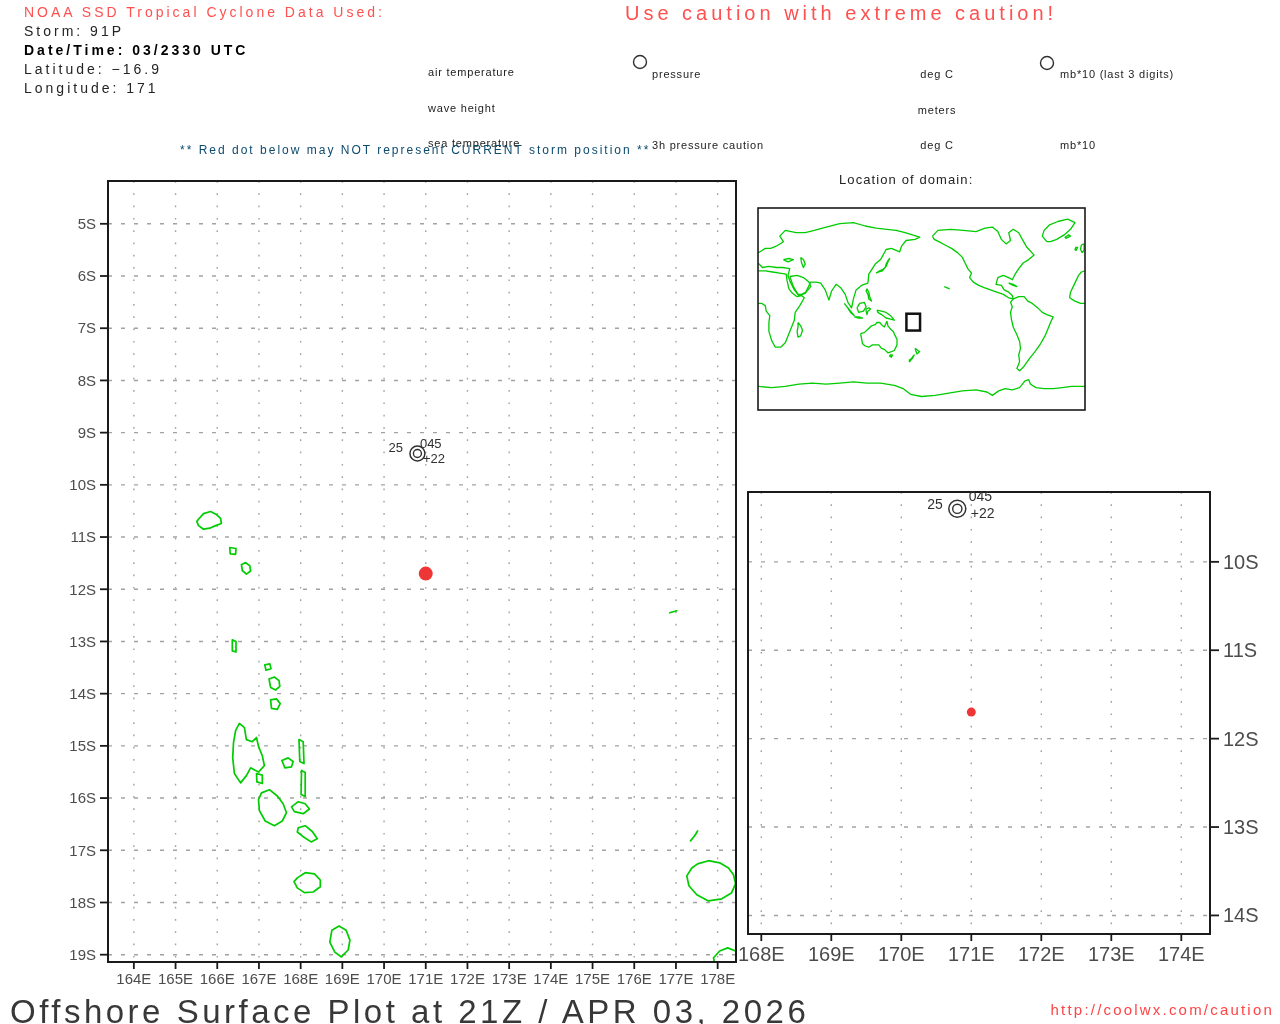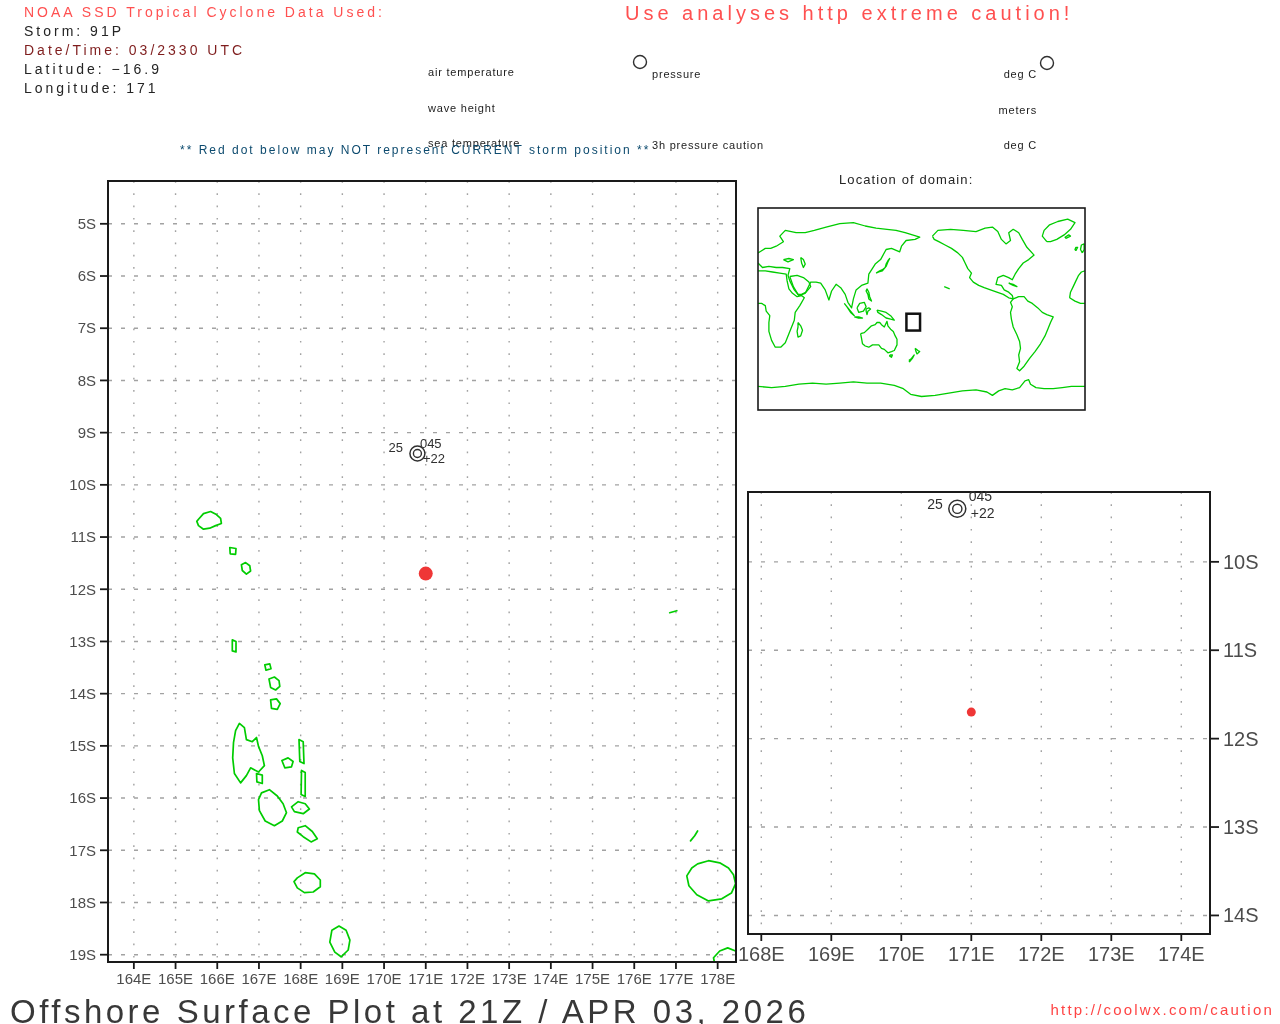--- a/index.html
+++ b/index.html
@@ -1,65 +1,70 @@
 <!DOCTYPE html>
 <html><head>
 <meta charset="utf-8">
 <style>
   html,body{margin:0;padding:0;background:#fff;}
   .canvas{position:relative;width:1280px;height:1024px;background:#ffffff;overflow:hidden;
           font-family:"Liberation Sans",sans-serif;color:#222;}
   .abs{position:absolute;white-space:pre;}
   .hdr{left:12px;font-size:14px;letter-spacing:3px;color:#242424;margin-left:12px;}
   .red{color:#ff5050;}
-  .redbold{color:#7f1d1d;font-weight:normal;}
+  .redbold{color:#000000;font-weight:bold;}
   .caution{left:625px;top:2px;font-size:20px;letter-spacing:4px;color:#ff5050;}
   .leg{font-size:11px;letter-spacing:0.8px;color:#1c1c1c;}
   .leg div{height:11.5px;line-height:11.5px;}
   .warning{left:180px;top:143px;font-size:12px;letter-spacing:2px;color:#0c4a6e;}
   .inset-title{left:815px;top:172px;font-size:13px;letter-spacing:1.1px;color:#242424;margin-left:24px;}
   .footer-title{left:10px;top:993px;font-size:33px;letter-spacing:3.5px;color:#383838;}
   .footer-url{right:6px;top:1001px;font-size:15px;letter-spacing:2.2px;color:#ff4444;}
   svg text{font-family:"Liberation Sans",sans-serif;}
 </style>
 </head>
 <body>
 
 <div class="canvas">
 
   <div class="abs hdr red" style="top:4px">NOAA SSD Tropical Cyclone Data Used:</div>
   <div class="abs hdr" style="top:23px">Storm: 91P</div>
   <div class="abs hdr redbold" style="top:42px">Date/Time: 03/2330 UTC</div>
   <div class="abs hdr" style="top:61px">Latitude: −16.9</div>
   <div class="abs hdr" style="top:80px">Longitude: 171</div>
 
-  <div class="abs caution">Use analyses http extreme caution!</div>
+  <div class="abs caution">Use caution with extreme caution!</div>
 
   <div class="abs leg" style="left:428px;top:43px;width:200px;text-align:left">
     <div>air temperature</div>
     <div>wave height</div>
     <div>sea temperature</div>
   </div>
   <svg class="abs" style="left:632px;top:54px" width="17" height="17">
     <circle cx="8" cy="8" r="6.5" fill="none" stroke="#303030" stroke-width="1.4"></circle>
   </svg>
   <div class="abs leg" style="left:652px;top:45px">
     <div>pressure</div>
     <div></div>
     <div>3h pressure caution</div>
   </div>
 
-  <div class="abs leg" style="left:837px;top:45px;width:200px;text-align:right">
+  <div class="abs leg" style="left:837px;top:45px;width:200px;text-align:center">
     <div>deg C</div>
     <div>meters</div>
     <div>deg C</div>
   </div>
   <svg class="abs" style="left:1039px;top:55px" width="17" height="17">
     <circle cx="8" cy="8" r="6.5" fill="none" stroke="#303030" stroke-width="1.4"></circle>
   </svg>
+  <div class="abs leg" style="left:1060px;top:45px">
+    <div>mb*10 (last 3 digits)</div>
+    <div></div>
+    <div>mb*10</div>
+  </div>
 
   <div class="abs warning">** Red dot below may NOT represent CURRENT storm position **</div>
 
   <div class="abs inset-title">Location of domain:</div>
 
   <svg id="plot-svg" class="abs" style="left:0;top:0" width="1280" height="1024">
       <g>
         <line x1="133.8539176626828" y1="181" x2="133.8539176626828" y2="962" stroke="#a2a2a2" stroke-width="1.4" stroke-dasharray="1.7 10.6"></line>
         <line x1="175.55378486055793" y1="181" x2="175.55378486055793" y2="962" stroke="#a2a2a2" stroke-width="1.4" stroke-dasharray="1.7 10.6"></line>
         <line x1="217.2536520584331" y1="181" x2="217.2536520584331" y2="962" stroke="#a2a2a2" stroke-width="1.4" stroke-dasharray="1.7 10.6"></line>

